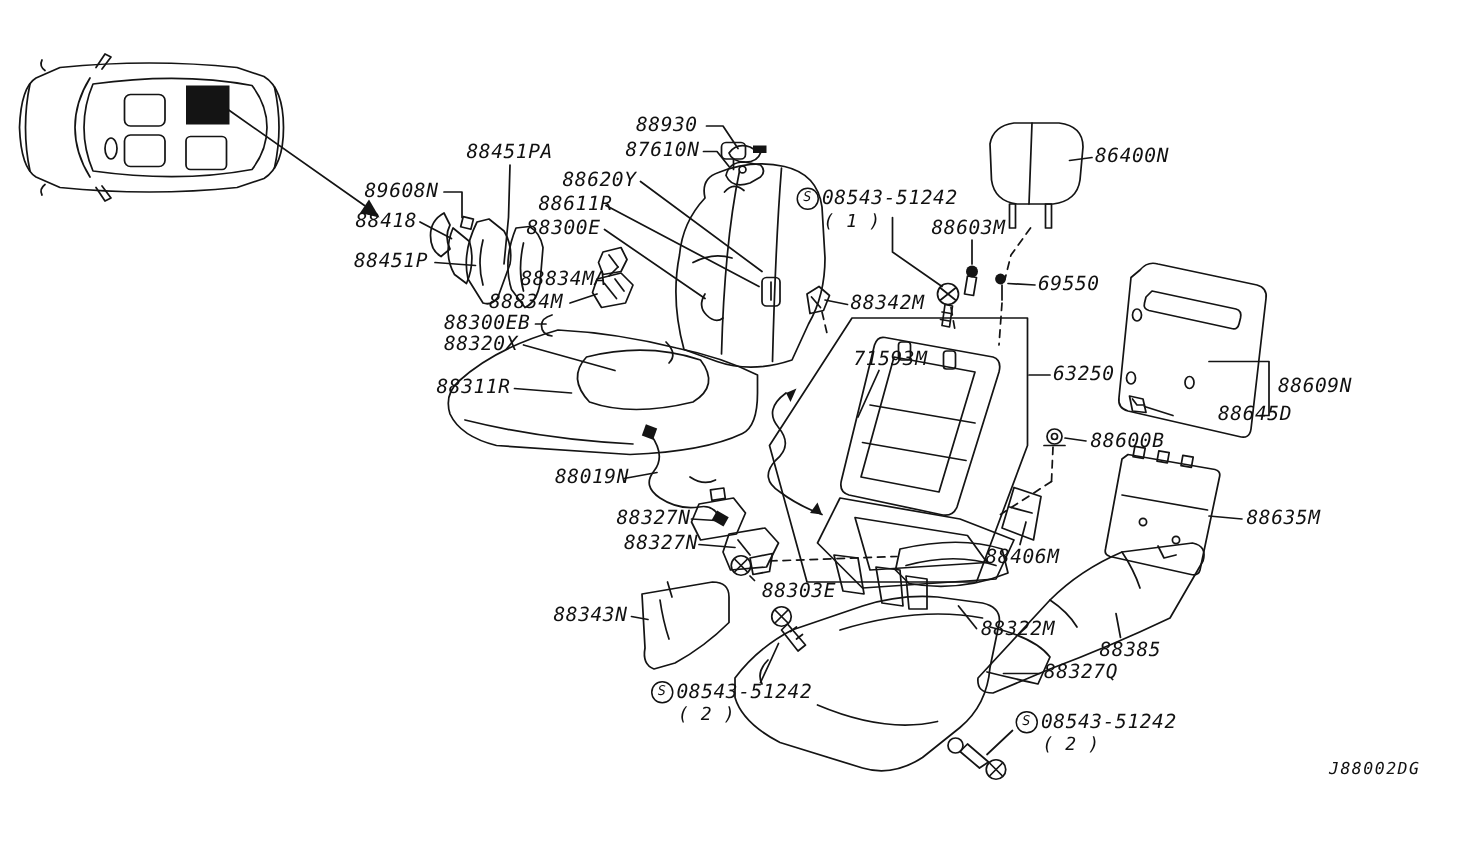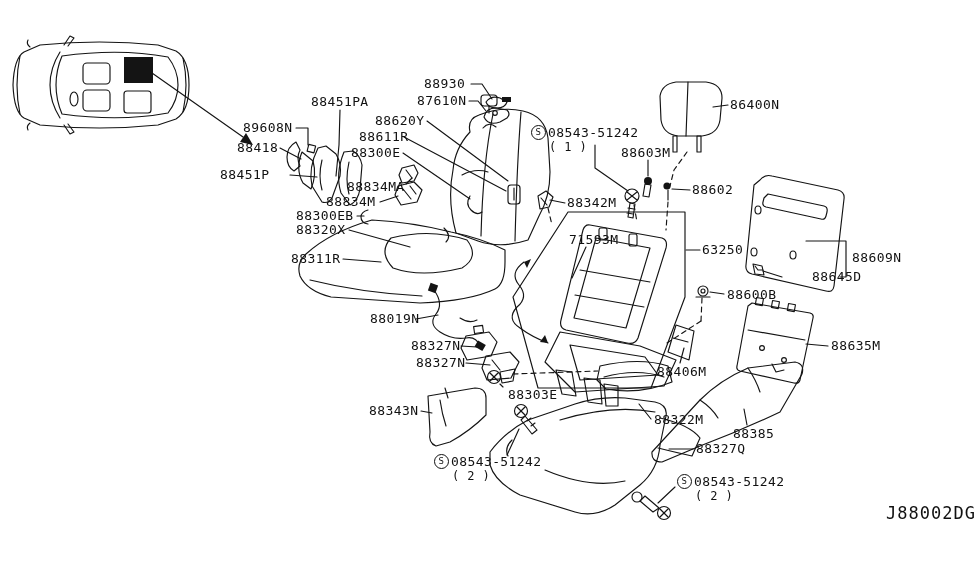--- a/index.html
+++ b/index.html
@@ -1,21 +1,21 @@
 <!DOCTYPE html>
 <html><head>
 <meta charset="utf-8">
 <style>
   html,body{margin:0;padding:0;background:#fff;}
   #stage{position:relative;width:975px;height:566px;background:#fff;overflow:hidden;
          font-family:"DejaVu Sans Mono",monospace;}
   #art{position:absolute;left:0;top:0;}
   .lbl{position:absolute;font-size:13px;line-height:14px;letter-spacing:.4px;color:#111;
-       white-space:nowrap;}
-  .lbl.code{font-size:17px;letter-spacing:1px;}
+       white-space:nowrap;font-style:italic;}
+  .lbl.code{font-size:11px;letter-spacing:1px;}
   .screw .row{display:flex;align-items:center;gap:2px;}
   .circ{display:inline-block;width:13px;height:13px;border:1.3px solid #111;border-radius:50%;
         font-size:9px;line-height:13px;text-align:center;flex:0 0 auto;}
   .qty{display:block;padding-left:18px;font-size:12px;}
   svg path,svg line,svg rect,svg circle,svg ellipse,svg polyline{vector-effect:non-scaling-stroke;}
 </style>
 </head>
 <body>
 
 <div id="stage">
@@ -285,21 +285,21 @@
 </svg>
 
 <div class="lbl" style="left:424px;top:77px">88930</div>
 <div class="lbl" style="left:417px;top:94px">87610N</div>
 <div class="lbl" style="left:311px;top:95px">88451PA</div>
 <div class="lbl" style="left:243px;top:121px">89608N</div>
 <div class="lbl" style="left:375px;top:114px">88620Y</div>
 <div class="lbl" style="left:237px;top:141px">88418</div>
 <div class="lbl" style="left:359px;top:130px">88611R</div>
 <div class="lbl" style="left:351px;top:146px">88300E</div>
-<div class="lbl" style="left:220px;top:168px">88451P</div>
+<div class="lbl" style="left:236px;top:168px">88451P</div>
 <div class="lbl" style="left:347px;top:180px">88834MA</div>
 <div class="lbl" style="left:326px;top:195px">88834M</div>
 <div class="lbl" style="left:296px;top:209px">88300EB</div>
 <div class="lbl" style="left:296px;top:223px">88320X</div>
 <div class="lbl" style="left:291px;top:252px">88311R</div>
 <div class="lbl" style="left:370px;top:312px">88019N</div>
 <div class="lbl" style="left:411px;top:339px">88327N</div>
 <div class="lbl" style="left:416px;top:356px">88327N</div>
 <div class="lbl" style="left:508px;top:388px">88303E</div>
 <div class="lbl" style="left:369px;top:404px">88343N</div>
@@ -307,21 +307,21 @@
 <div class="lbl screw" style="left:531px;top:125px">
   <span class="row">
         <span class="circ">S</span>
         <span>08543-51242</span>
       </span>
   <span class="qty">( 1 )</span>
 </div>
 
 <div class="lbl" style="left:567px;top:196px">88342M</div>
 <div class="lbl" style="left:621px;top:146px">88603M</div>
-<div class="lbl" style="left:692px;top:183px">88602</div>
+<div class="lbl" style="left:692px;top:183px">69550</div>
 <div class="lbl" style="left:730px;top:98px">86400N</div>
 <div class="lbl" style="left:702px;top:243px">63250</div>
 <div class="lbl" style="left:569px;top:233px">71593M</div>
 <div class="lbl" style="left:852px;top:251px">88609N</div>
 <div class="lbl" style="left:812px;top:270px">88645D</div>
 <div class="lbl" style="left:727px;top:288px">88600B</div>
 <div class="lbl" style="left:831px;top:339px">88635M</div>
 <div class="lbl" style="left:657px;top:365px">88406M</div>
 
 <div class="lbl screw" style="left:434px;top:454px">

